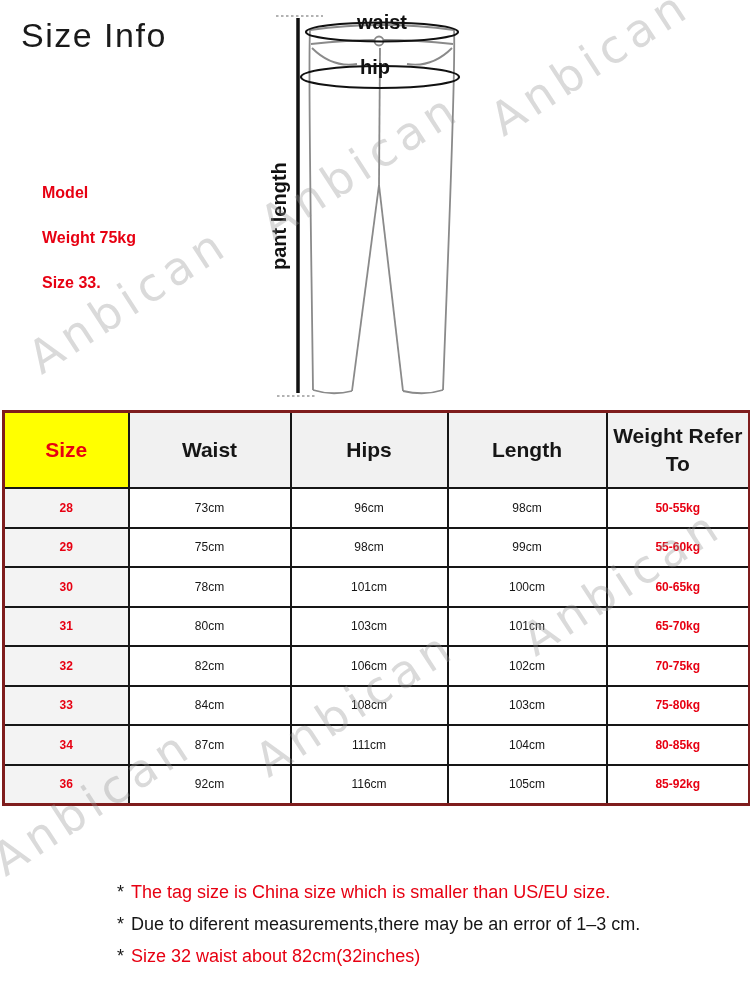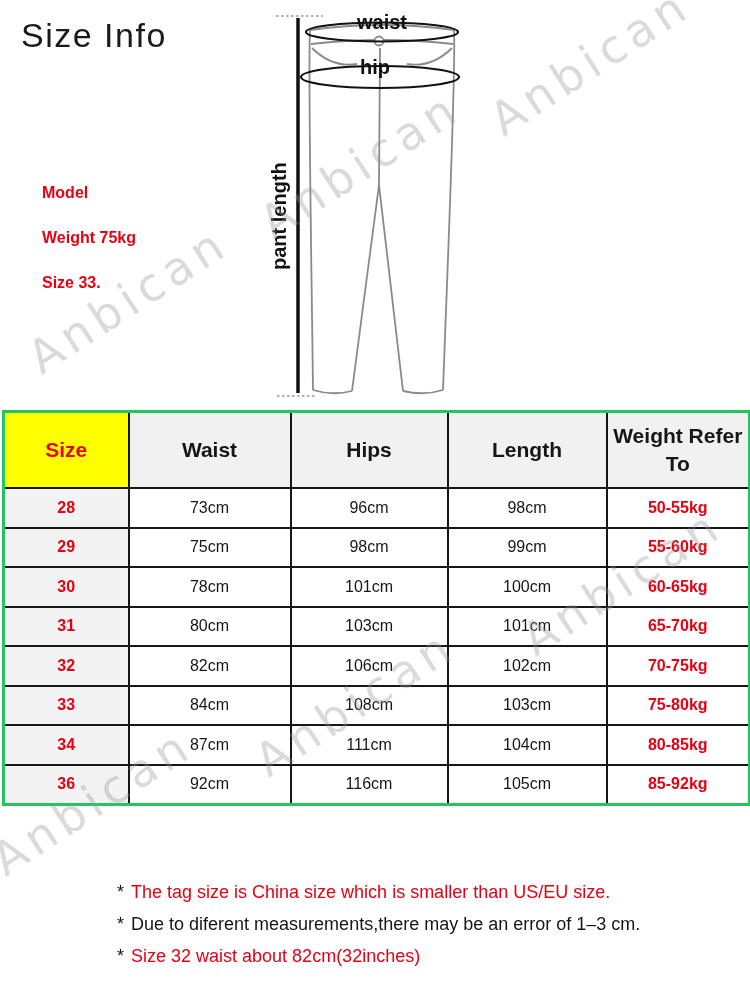--- a/index.html
+++ b/index.html
@@ -23,31 +23,31 @@
   .wm{
     position:absolute;white-space:nowrap;pointer-events:none;z-index:6;
     font-size:46px;letter-spacing:6px;color:rgba(150,150,150,0.35);
     transform:translate(-50%,-50%) rotate(-33deg);
     font-family:"DejaVu Sans",sans-serif;
   }
   
   .size-table{
     position:absolute;left:2px;top:410px;width:746px;
     border-collapse:collapse;table-layout:fixed;background:#fff;
-    border:3px solid #22c55e;z-index:2;
+    border:3px solid #7f1d1d;z-index:2;
   }
   .size-table th,.size-table td{
     border:2px solid #161616;text-align:center;vertical-align:middle;padding:0;
   }
   .size-table th{
     height:74px;background:#f1f1f1;font-size:21px;font-weight:bold;
     color:#161616;line-height:1.35;
   }
   .size-table th.hl{background:#ffff00;color:#e70012;}
-  .size-table td{height:37.5px;font-size:16px;color:#161616;}
+  .size-table td{height:37.5px;font-size:12px;color:#161616;}
   .size-table td.size-cell{background:#f3f3f3;color:#e70012;font-weight:bold;}
   .size-table td.weight-cell{color:#e70012;font-weight:bold;}
   
   .notes{position:absolute;left:117px;top:882px;z-index:7;}
   .note{height:20px;line-height:20px;margin-bottom:12px;font-size:18px;white-space:nowrap;}
   .note .star{color:#161616;margin-right:7px;}
   .note .t-red{color:#e70012;}
   .note .t-black{color:#161616;}
 </style>
 </head>

